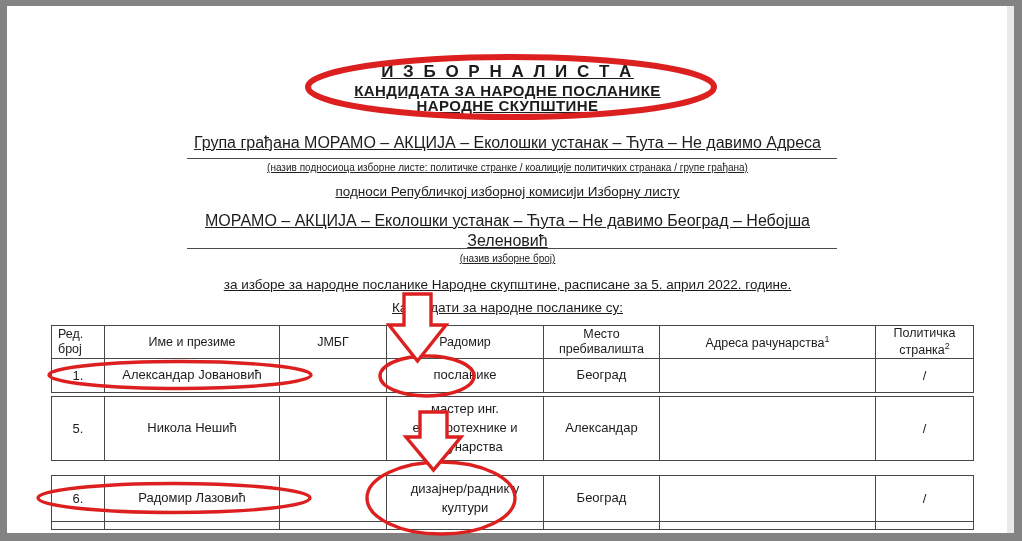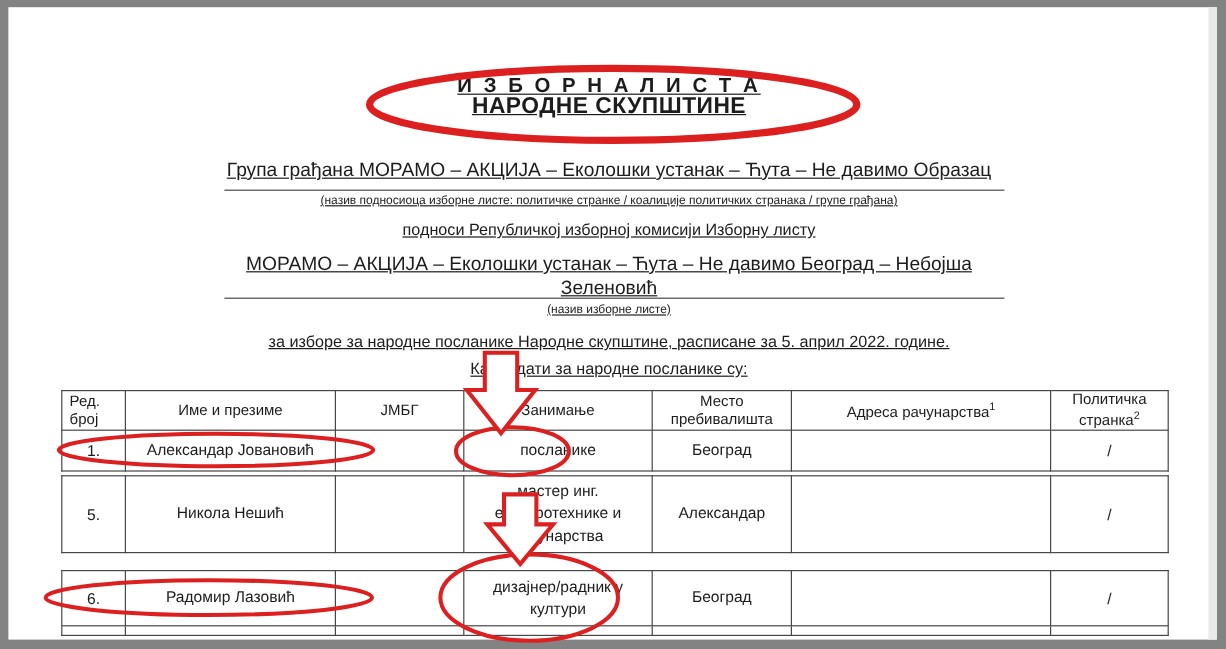--- a/index.html
+++ b/index.html
@@ -10,21 +10,21 @@
     color:#1c1c1c;
   }
   .paper{position:absolute;left:7px;top:6px;width:1007px;height:527px;background:#ffffff;}
   .scroll-strip{position:absolute;left:1007px;top:6px;width:7px;height:527px;background:#e9e9e9;}
   .abs{position:absolute;}
   .center{left:7px;width:1001px;text-align:center;text-decoration:underline;}
   .form-code{top:21px;right:97px;font-size:19px;font-weight:normal;color:#ffffff;letter-spacing:.2px;}
   .title-block{top:62px;font-weight:bold;}
   .title-l1{font-size:17px;line-height:19px;letter-spacing:2.5px;}
   .title-l2{font-size:15px;line-height:15px;letter-spacing:.4px;margin-top:2px;}
-  .title-l3{font-size:19px;line-height:15px;letter-spacing:.4px;}
+  .title-l3{font-size:15px;line-height:15px;letter-spacing:.4px;}
   .submitter{top:134px;font-size:16px;}
   .rule{height:1px;background:#4a4a4a;left:187px;width:650px;}
   .rule1{top:158px;}
   .rule2{top:248px;}
   .caption{font-size:10px;color:#222;}
   .cap1{top:162px;}
   .cap2{top:253px;}
   .submits{top:184px;font-size:13.5px;}
   .listname{top:211px;font-size:16px;line-height:19.5px;}
   .listname .wrapbox{display:block;width:640px;margin:0 auto;}
@@ -48,54 +48,55 @@
 <body>
 
 <div class="page">
   <div class="paper"></div>
   <div class="scroll-strip"></div>
 
   <div class="abs form-code">Образац НПРС-1/22</div>
 
   <div class="abs center title-block">
     <div class="title-l1">И З Б О Р Н А   Л И С Т А</div>
+    <div class="title-l2">КАНДИДАТА ЗА НАРОДНЕ ПОСЛАНИКЕ</div>
     <div class="title-l3">НАРОДНЕ СКУПШТИНЕ</div>
   </div>
 
-  <div class="abs center submitter">Група грађана МОРАМО – АКЦИЈА – Еколошки устанак – Ћута – Не давимо Образац</div>
+  <div class="abs center submitter">Група грађана МОРАМО – АКЦИЈА – Еколошки устанак – Ћута – Не давимо Адреса</div>
   <div class="abs rule rule1"></div>
   <div class="abs center caption cap1">(назив подносиоца изборне листе: политичке странке / коалиције политичких странака / групе грађана)</div>
 
   <div class="abs center submits">подноси Републичкој изборној комисији Изборну листу</div>
 
   <div class="abs center listname">
     <span class="wrapbox">МОРАМО – АКЦИЈА – Еколошки устанак – Ћута – Не давимо Београд – Небојша Зеленовић</span>
   </div>
   <div class="abs rule rule2"></div>
-  <div class="abs center caption cap2">(назив изборне листе)</div>
+  <div class="abs center caption cap2">(назив изборне број)</div>
 
   <div class="abs center election">за изборе за народне посланике Народне скупштине, расписане за 5. април 2022. године.</div>
   <div class="abs center intro">Кандидати за народне посланике су:</div>
 
   <table class="tbl t1">
     <colgroup>
         <col style="width:53px">
         <col style="width:175px">
         <col style="width:107px">
         <col style="width:157px">
         <col style="width:116px">
         <col style="width:216px">
         <col style="width:98px">
       </colgroup>
     <tbody>
         <tr class="hdr">
       <th class="hnum">Ред. број</th>
       <th>Име и презиме</th>
       <th>ЈМБГ</th>
-      <th>Занимање</th>
+      <th>Радомир</th>
       <th>Место пребивалишта</th>
       <th><span>Адреса рачунарства</span><sup>1</sup></th>
       <th><span>Политичка странка</span><sup>2</sup></th>
     </tr>
     <tr class="r1">
       <td class="cnum">1.</td>
       <td class="cname">Александар Јовановић</td>
       <td></td>
       <td class="cocc">посланике</td>
       <td class="cres">Београд</td>

